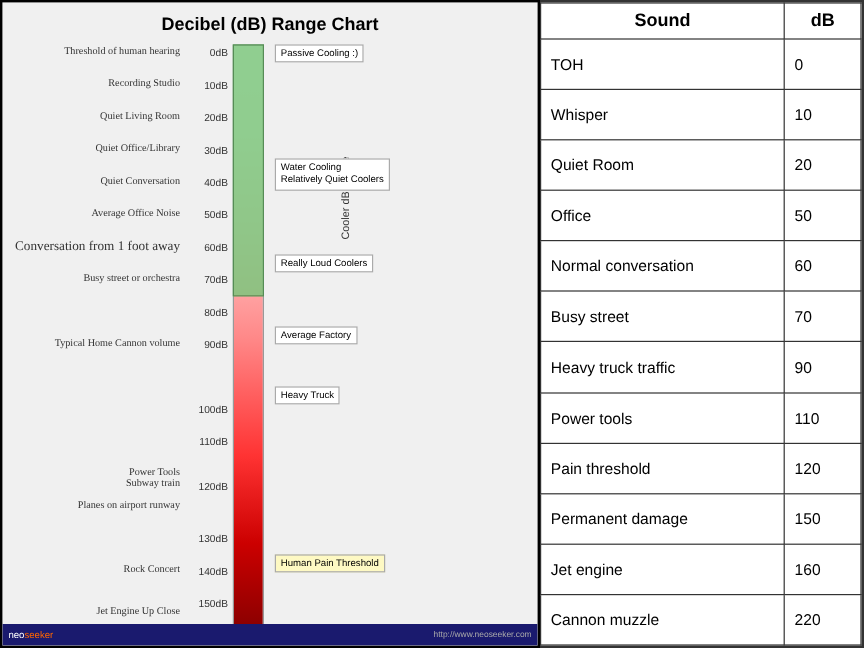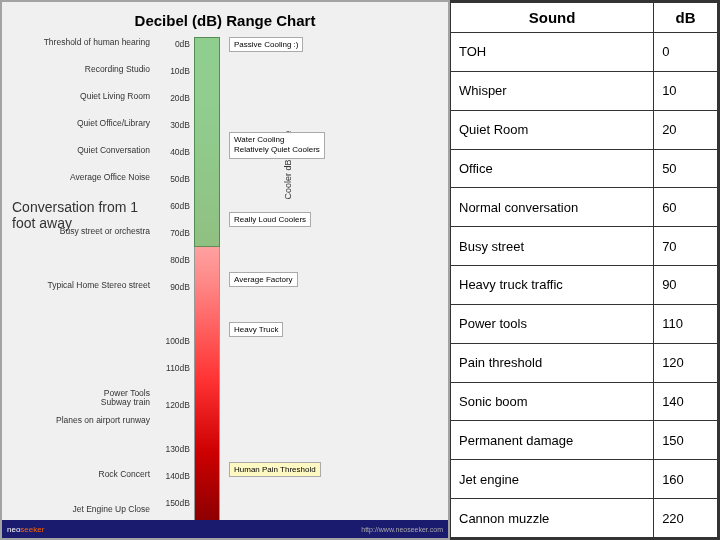--- a/index.html
+++ b/index.html
@@ -10,21 +10,21 @@
       font-family: Arial, sans-serif;
       display: flex;
       overflow: hidden;
     }
 
     
     .chart-panel {
       width: 450px;
       height: 540px;
       background: #f0f0f0;
-      border: 2px solid #a3a3a3;
+      border: 2px solid #000000;
       padding: 10px;
       position: relative;
       overflow: hidden;
     }
 
     .chart-title {
       font-size: 15px;
       font-weight: bold;
       text-align: center;
       margin-bottom: 8px;
@@ -73,30 +73,30 @@
     }
   </style>
 </head>
 <body>
 
 <div class="chart-panel">
   <div class="chart-title">Decibel (dB) Range Chart</div>
 
   <div style="display:flex; height:490px; gap:2px;">
 
-    <div style="width:138px; position:relative; flex-shrink:0;">
+    <div style="width:138px; position:relative; flex-shrink:0;font-family:Liberation Serif, serif;">
       <div style="position:absolute; top:0px; right:0; font-size:8.5px; text-align:right; color:#333;">Threshold of human hearing</div>
       <div style="position:absolute; top:27px; right:0; font-size:8.5px; text-align:right; color:#333;">Recording Studio</div>
       <div style="position:absolute; top:54px; right:0; font-size:8.5px; text-align:right; color:#333;">Quiet Living Room</div>
       <div style="position:absolute; top:81px; right:0; font-size:8.5px; text-align:right; color:#333;">Quiet Office/Library</div>
       <div style="position:absolute; top:108px; right:0; font-size:8.5px; text-align:right; color:#333;">Quiet Conversation</div>
       <div style="position:absolute; top:135px; right:0; font-size:8.5px; text-align:right; color:#333;">Average Office Noise</div>
-      <div style="position:absolute; top:162px; right:0; font-size:14px; color:#333;">Conversation from 1 foot away</div>
+      <div style="position:absolute; top:162px; right:0; font-size:11px; color:#333;">Conversation from 1 foot away</div>
       <div style="position:absolute; top:189px; right:0; font-size:8.5px; text-align:right; color:#333;">Busy street or orchestra</div>
-      <div style="position:absolute; top:243px; right:0; font-size:8.5px; text-align:right; color:#333;">Typical Home Stereo street</div>
+      <div style="position:absolute; top:243px; right:0; font-size:8.5px; text-align:right; color:#333;">Typical Home Cannon volume</div>
       <div style="position:absolute; top:324px; right:0; font-size:8.5px; text-align:right; color:#333;margin-top:36px;">Subway train</div>
       <div style="position:absolute; top:351px; right:0; font-size:8.5px; text-align:right; color:#333;">Power Tools</div>
       <div style="position:absolute; top:378px; right:0; font-size:8.5px; text-align:right; color:#333;">Planes on airport runway</div>
       <div style="position:absolute; top:432px; right:0; font-size:8.5px; text-align:right; color:#333;">Rock Concert</div>
       <div style="position:absolute; top:467px; right:0; font-size:8.5px; color:#333;">Jet Engine Up Close</div>
     </div>
 
     <div style="width:38px; position:relative; flex-shrink:0;">
       <div style="position:absolute; top:2px; right:0; font-size:8.5px; color:#333;">0dB</div>
       <div style="position:absolute; top:29px; right:0; font-size:8.5px; color:#333;">10dB</div>
@@ -187,24 +187,20 @@
         </tr>
         <tr>
           <td>Power tools</td>
           <td>110</td>
         </tr>
         <tr>
           <td>Pain threshold</td>
           <td>120</td>
         </tr>
         <tr>
-          <td>Sonic boom</td>
-          <td>140</td>
-        </tr>
-        <tr>
           <td>Permanent damage</td>
           <td>150</td>
         </tr>
         <tr>
           <td>Jet engine</td>
           <td>160</td>
         </tr>
         <tr>
           <td>Cannon muzzle</td>
           <td>220</td>

